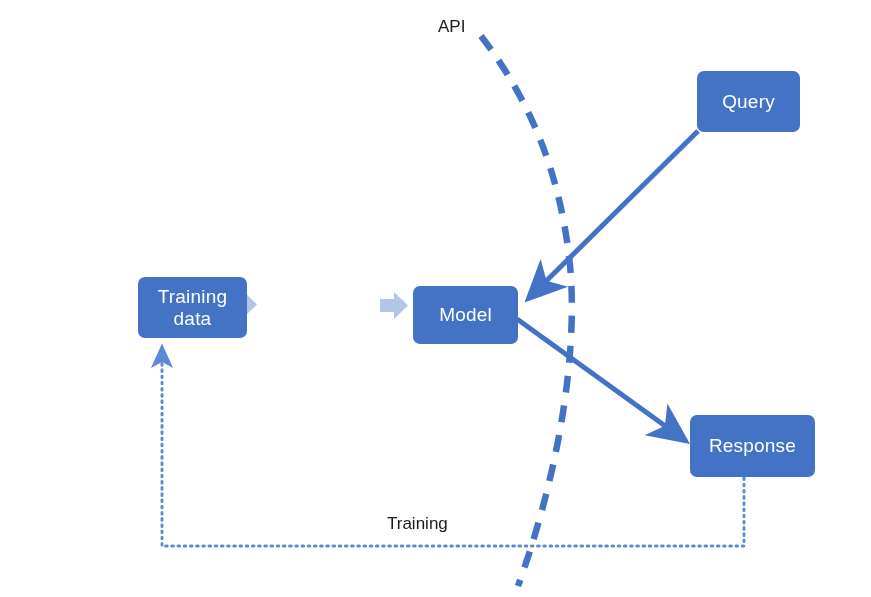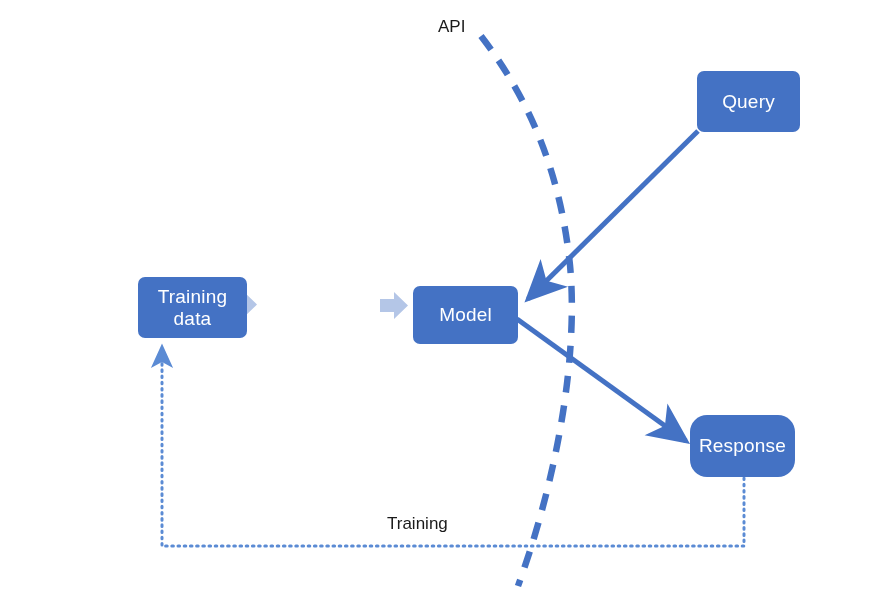--- a/index.html
+++ b/index.html
@@ -42,21 +42,21 @@
     position: absolute;
     color: #1a1a1a;
     font-size: 17px;
     white-space: nowrap;
     z-index: 4;
   }
   #node-training { left: 110px; top: 277px; width: 109px; height: 61px; }
   #node-algorithm { left: 261px; top: 277px; width: 107px; height: 58px; }
   #node-model { left: 413px; top: 286px; width: 105px; height: 58px; }
   #node-query { left: 697px; top: 71px; width: 103px; height: 61px; }
-  #node-response { left: 690px; top: 415px; width: 105px; height: 62px; border-radius: 17px; }
+  #node-response { left: 690px; top: 415px; width: 125px; height: 62px; }
   #label-api { left: 438px; top: 17px; }
   #label-feedback { left: 387px; top: 514px; }
 </style>
 </head>
 <body>
 
 <div id="canvas">
 
   <svg id="diagram-svg" viewBox="0 0 871 597" xmlns="http://www.w3.org/2000/svg">
     <defs>

